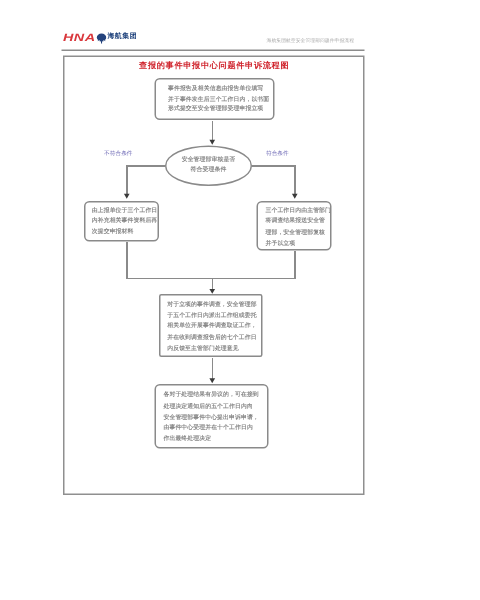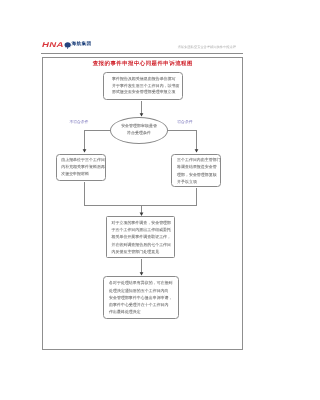--- a/index.html
+++ b/index.html
@@ -1,21 +1,21 @@
 <!DOCTYPE html>
 <html><head>
 <meta charset="utf-8">
 <title>flow</title>
 <style>
   html,body{margin:0;padding:0;background:#ffffff;}
   body{width:282px;height:400px;overflow:hidden;
        font-family:"Liberation Sans",sans-serif;
        -webkit-font-smoothing:antialiased;
        text-rendering:geometricPrecision;}
-  #page{position:relative;width:282px;height:320px;background:#fff;filter:opacity(99.9%);margin-top:20px;}
+  #page{position:relative;width:282px;height:320px;background:#fff;filter:opacity(99.9%);}
 
   
   .logo{position:absolute;left:0;top:0;width:282px;height:400px;}
   .logo-latin{opacity:.999;position:absolute;left:42px;top:22.1px;
               font-family:"Liberation Sans",sans-serif;font-style:italic;font-weight:700;
               font-size:9.6px;letter-spacing:0.3px;color:#d9373c;line-height:1;
               transform:scaleY(0.74);transform-origin:left top;}
   .logo-mark{position:absolute;left:63.8px;top:21.6px;width:6.8px;height:6.8px;line-height:0;}
   .logo-cn{opacity:.999;position:absolute;left:71.6px;top:22.4px;font-size:4.6px;font-weight:700;color:#1b3f7a;
            letter-spacing:0.35px;line-height:1;white-space:nowrap;}

